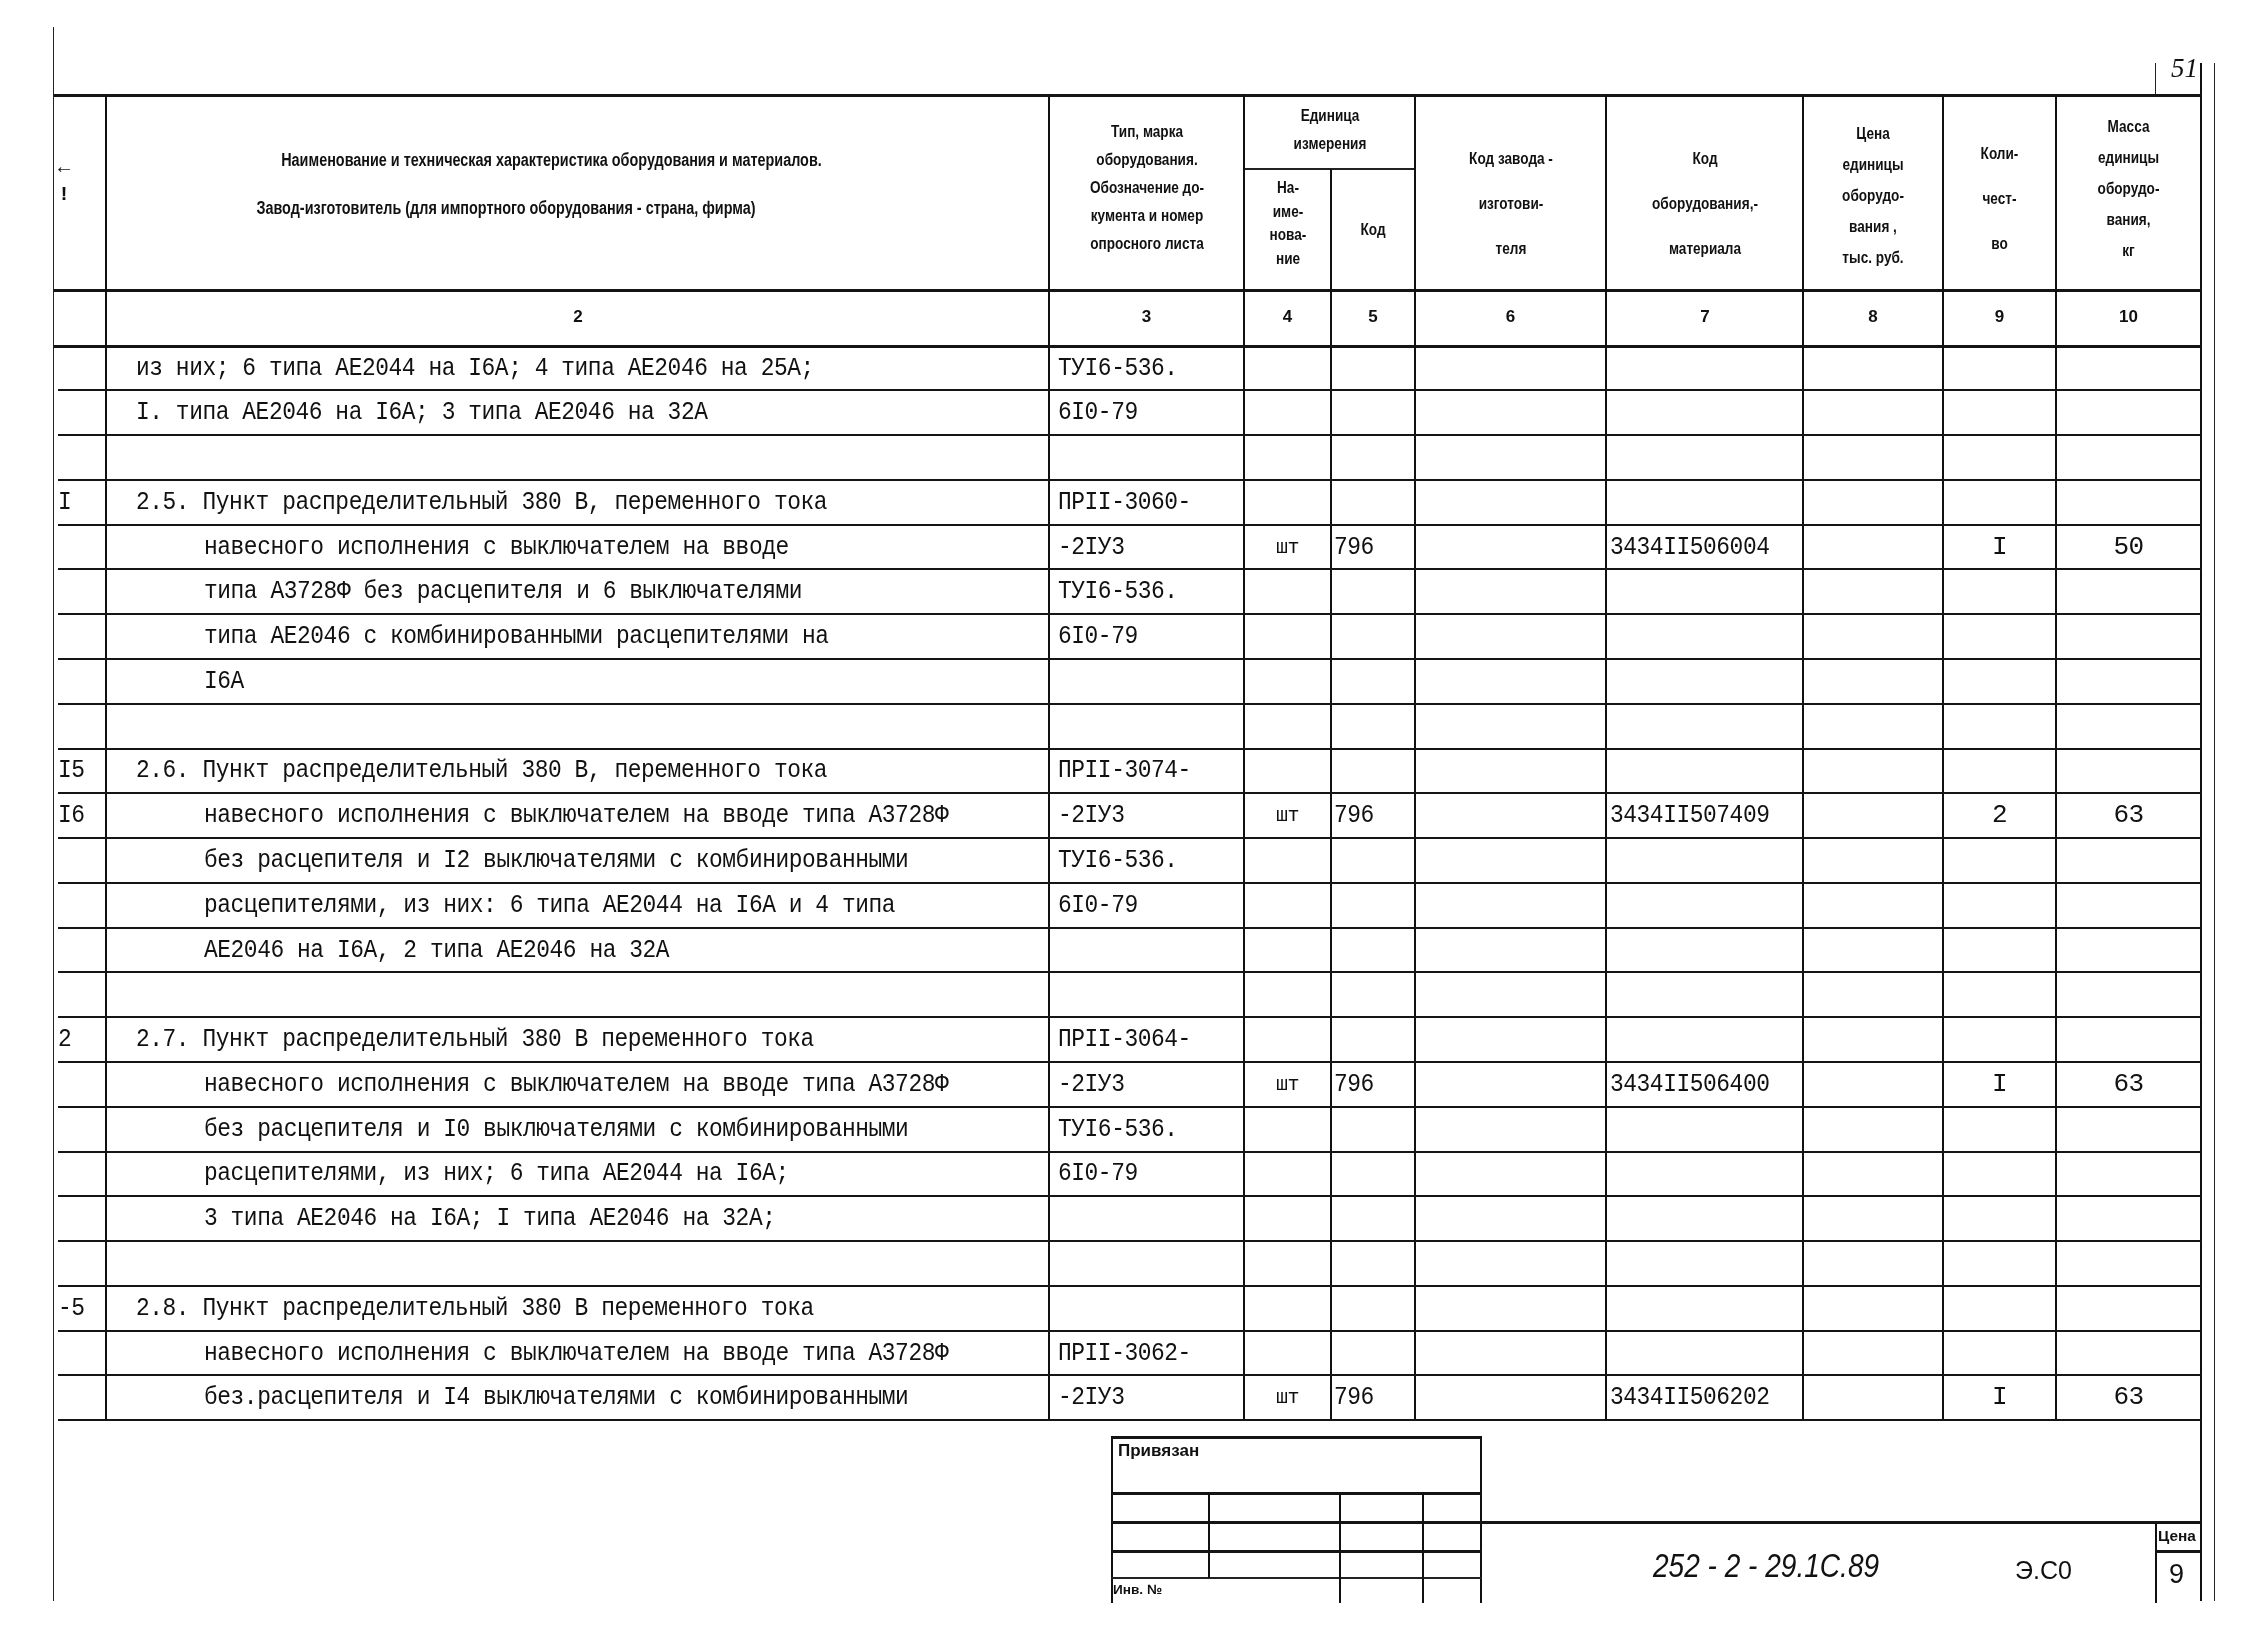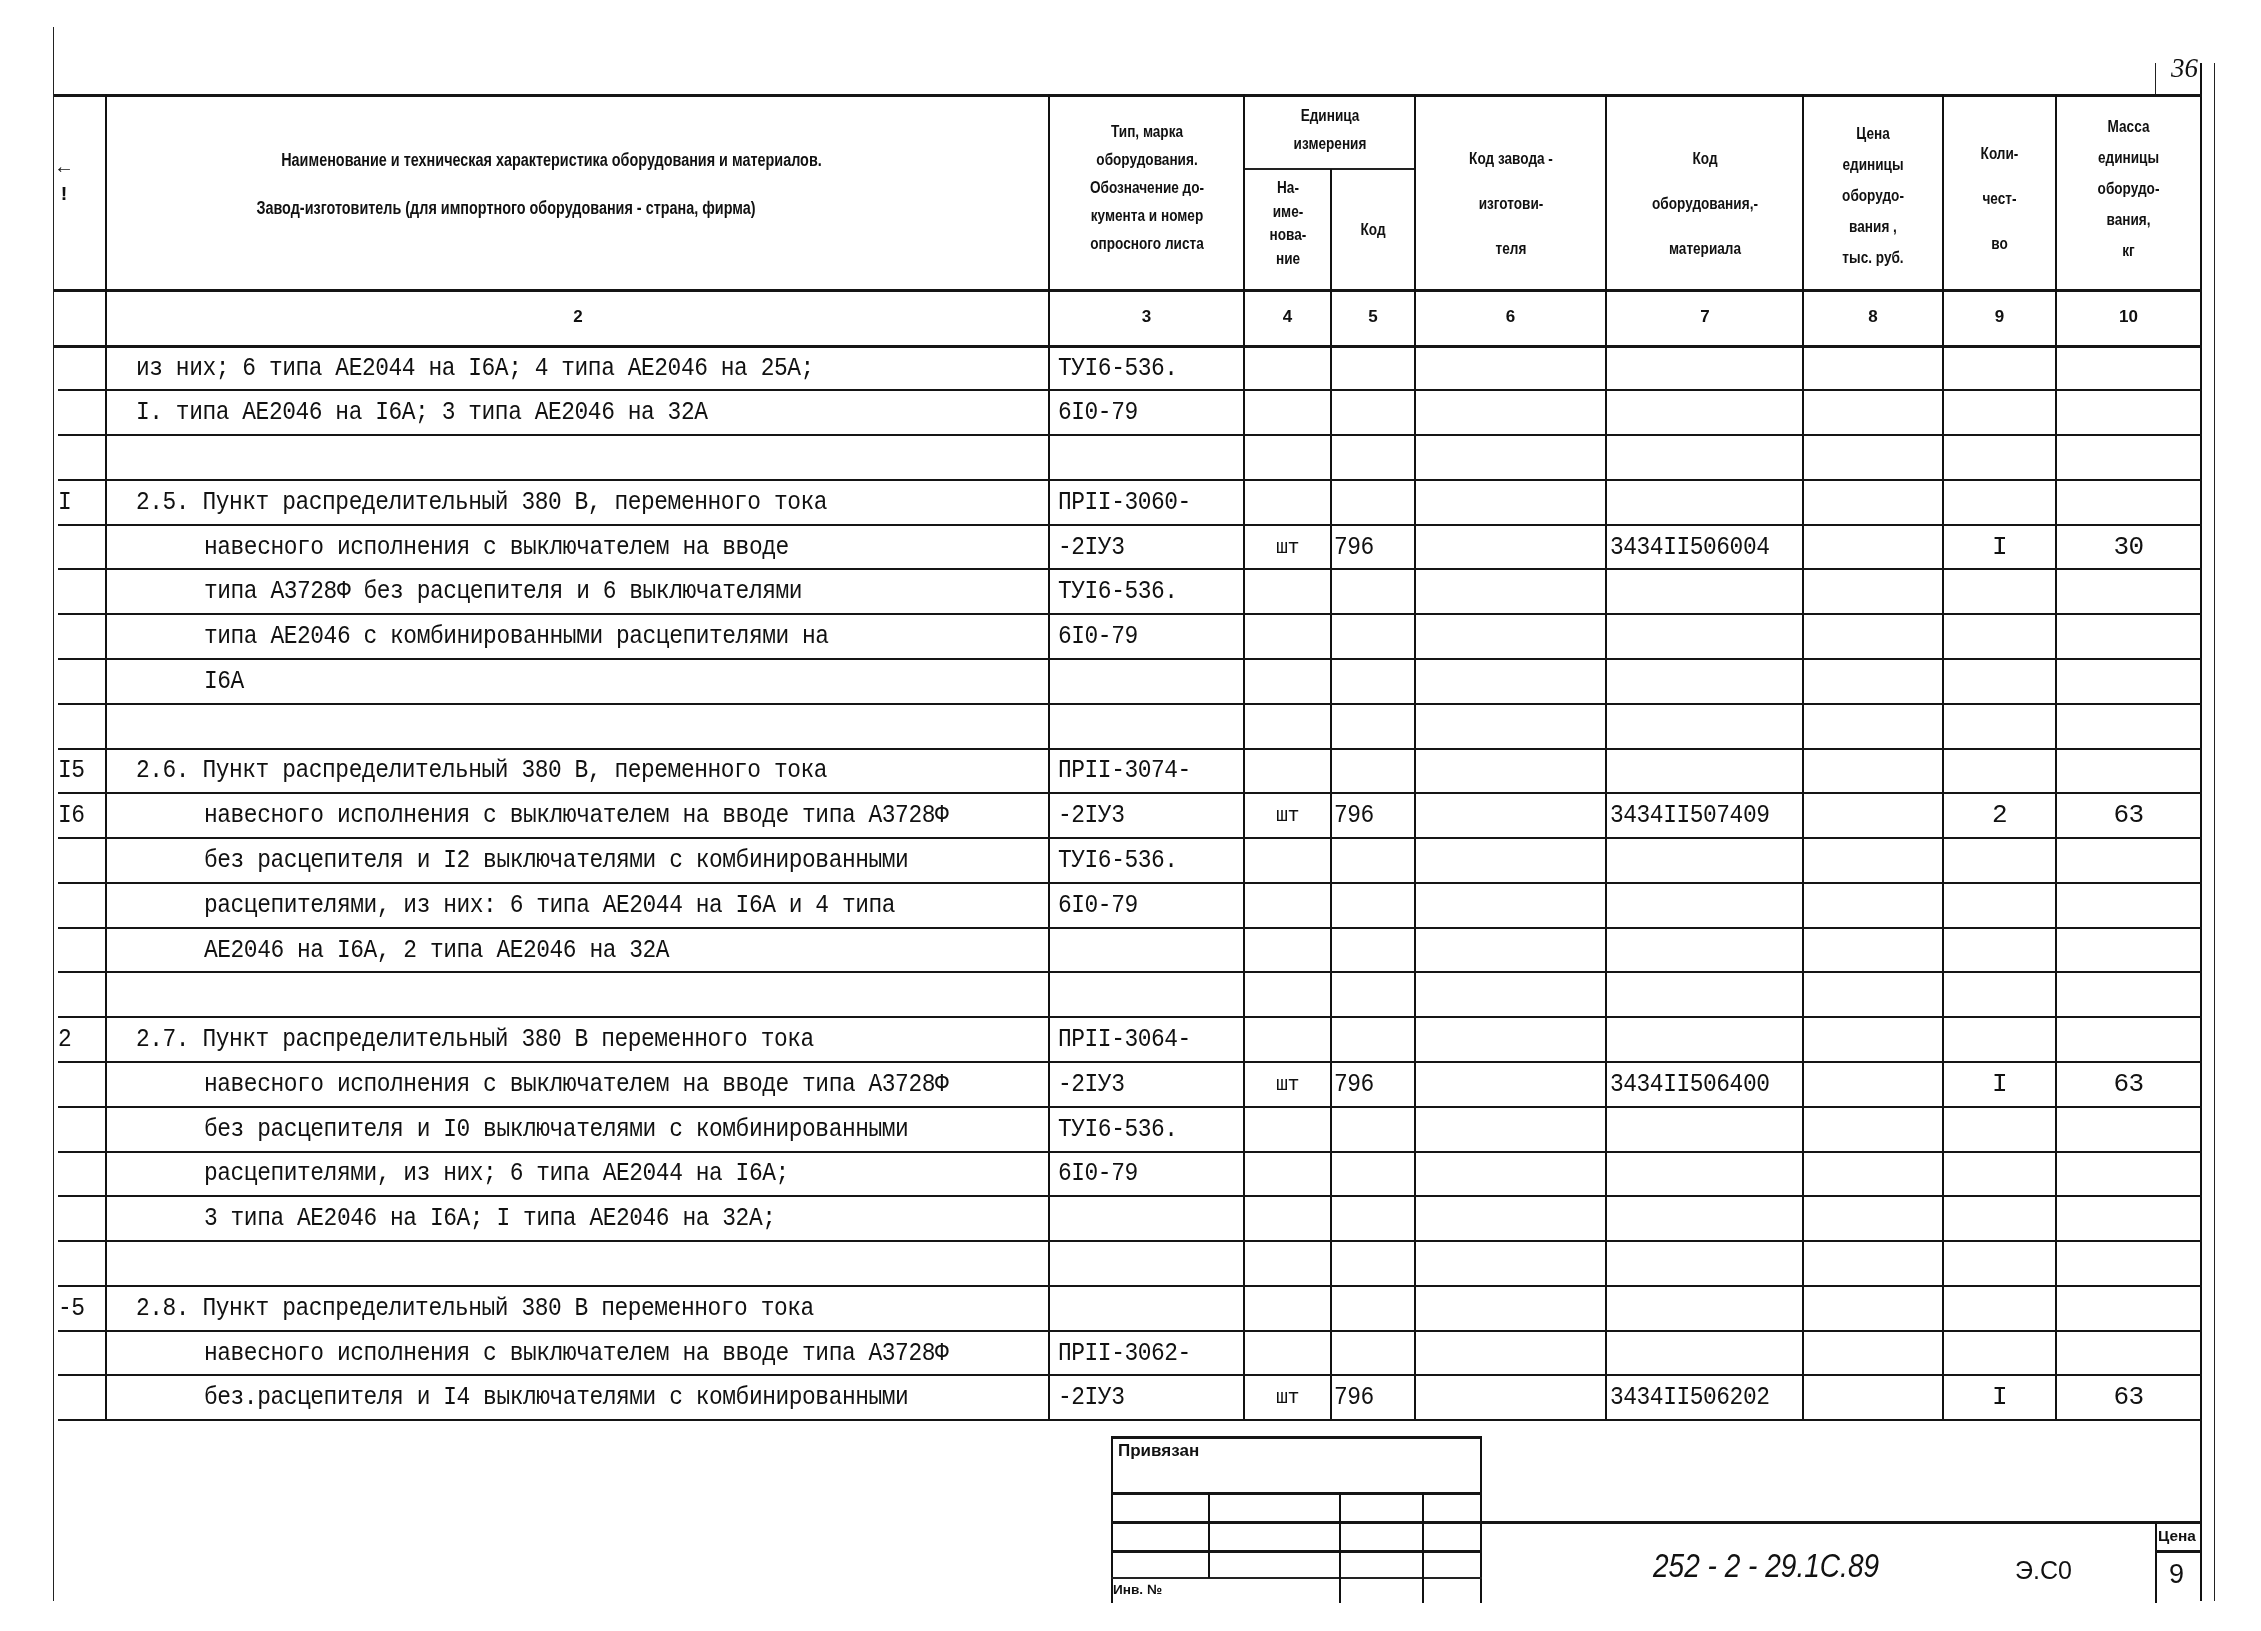--- a/index.html
+++ b/index.html
@@ -14,21 +14,21 @@
   .cc{text-align:center;transform:none;}
   .stamp-label{position:absolute;font-family:"Liberation Sans","DejaVu Sans",sans-serif;font-weight:bold;font-size:17px;}
   .hand{position:absolute;font-family:"Liberation Sans","DejaVu Sans",sans-serif;font-style:italic;font-size:33px;transform:scaleX(0.85);transform-origin:left center;}
 </style>
 </head>
 <body>
 
 <div class="vline thin" style="left:53px;top:27px;height:1574px;width:1.4px;"></div>
 <div class="vline" style="left:2200px;top:63px;height:1538px;"></div>
 <div class="vline thin" style="left:2214px;top:63px;height:1538px;width:1.4px;"></div>
-<div class="abs" style="left:2171px;top:53px;font-size:27px;font-style:italic;font-family:'Liberation Serif',serif;">36</div>
+<div class="abs" style="left:2171px;top:53px;font-size:27px;font-style:italic;font-family:'Liberation Serif',serif;">51</div>
 <div class="vline thin" style="left:2155px;top:63px;height:34px;width:1.4px;"></div>
 
 <div class="hline" style="left:54px;top:94px;width:2148px;"></div>
 <div class="hline" style="left:54px;top:289px;width:2148px;"></div>
 <div class="hline" style="left:54px;top:345px;width:2148px;"></div>
 <div class="hline thin" style="left:1244px;top:168px;width:171px;height:1.8px;"></div>
 
 <div class="vline" style="left:105px;top:94px;height:1325px;"></div>
 <div class="vline" style="left:1048px;top:94px;height:1325px;"></div>
 <div class="vline" style="left:1243px;top:94px;height:1325px;"></div>
@@ -151,21 +151,21 @@
     </div>
     <div>
       <div class="hline" style="left: 58px; top: 568px; width: 2144px; height: 1.8px;"></div>
       <div class="cell " style="left: 58px; top: 525px; width: 45px;"></div>
       <div class="cell " style="left: 204px; top: 525px; width: 904px;">навесного исполнения с выключателем на вводе</div>
       <div class="cell " style="left: 1058px; top: 525px; width: 181px;">-2IУ3</div>
       <div class="cell cc" style="left: 1245px; top: 525px; width: 85px; font-size: 20px;">шт</div>
       <div class="cell " style="left: 1334px; top: 525px; width: 77px;">796</div>
       <div class="cell " style="left: 1610px; top: 525px; width: 190px;">3434II506004</div>
       <div class="cell cc" style="left: 1944px; top: 525px; width: 111px;">I</div>
-      <div class="cell cc" style="left: 2057px; top: 525px; width: 143px;">30</div>
+      <div class="cell cc" style="left: 2057px; top: 525px; width: 143px;">50</div>
     </div>
     <div>
       <div class="hline" style="left: 58px; top: 613px; width: 2144px; height: 1.8px;"></div>
       <div class="cell " style="left: 58px; top: 569px; width: 45px;"></div>
       <div class="cell " style="left: 204px; top: 569px; width: 904px;">типа А3728Ф без расцепителя и 6 выключателями</div>
       <div class="cell " style="left: 1058px; top: 569px; width: 181px;">ТУI6-536.</div>
       <div class="cell cc" style="left: 1245px; top: 569px; width: 85px; font-size: 20px;"></div>
       <div class="cell " style="left: 1334px; top: 569px; width: 77px;"></div>
       <div class="cell " style="left: 1610px; top: 569px; width: 190px;"></div>
       <div class="cell cc" style="left: 1944px; top: 569px; width: 111px;"></div>

